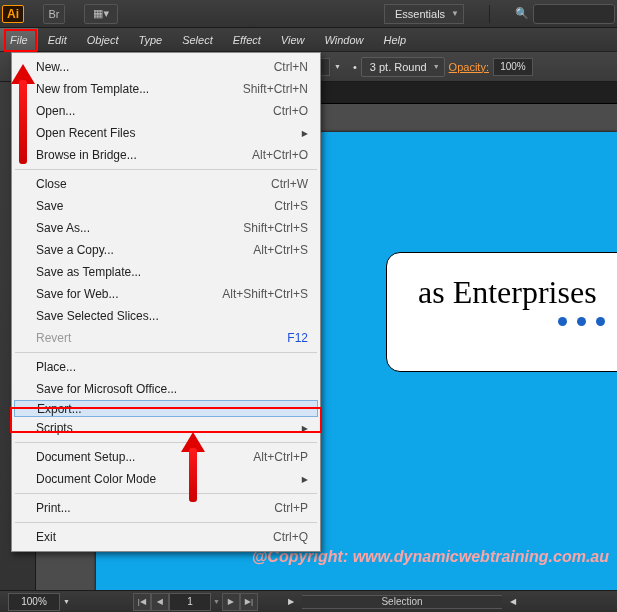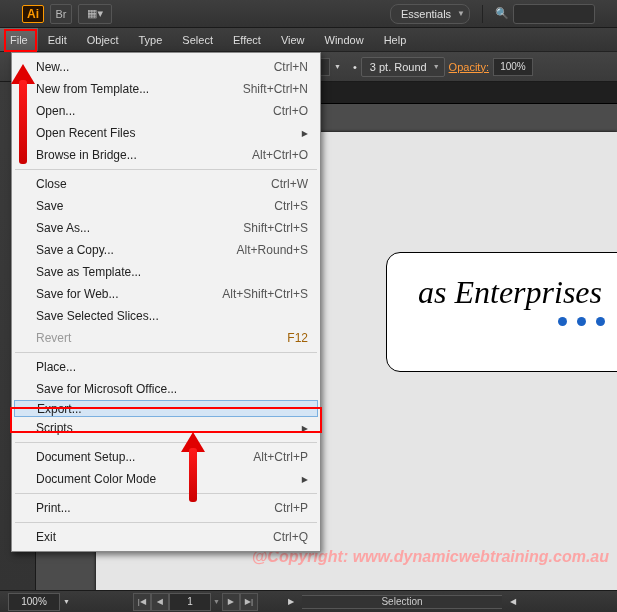--- a/index.html
+++ b/index.html
@@ -11,22 +11,22 @@
     color: #d8d8d8;
     position: relative;
     overflow: hidden;
   }
   .topbar {
     height: 28px;
     background: linear-gradient(#3e3e3e,#323232);
     border-bottom: 1px solid #1a1a1a;
     display: flex;
     align-items: center;
-    padding: 0 22px;
-    gap: 6px;
+    padding: 0 2px;
+    gap: 19px;
   }
   .ai-logo {
     width: 22px; height: 18px;
     background: #2a1400;
     border: 1px solid #ff9a00;
     border-radius: 2px;
     display: flex; align-items: center; justify-content: center;
     color: #ff9a00;
     font-weight: bold;
     font-size: 12px;
@@ -38,21 +38,21 @@
     border: 1px solid #555;
     border-radius: 2px;
     display:flex;align-items:center;justify-content:center;
     color:#bbb;
   }
   .workspace-switch {
     margin-left: auto;
     display: flex; align-items: center;
     background: #3a3a3a;
     border: 1px solid #555;
-    border-radius: 8px;
+    border-radius: 0;
     height: 20px;
     padding: 0 4px 0 10px;
     color: #e0e0e0;
     font-size: 11px;
     gap: 6px;
   }
   .workspace-switch .arrow { font-size: 8px; color:#aaa;}
   .divider-v { width:1px; height:18px; background:#222; margin:0 6px;}
   .search-area {
     display:flex; align-items:center; gap:4px;
@@ -65,20 +65,21 @@
     border:1px solid #555;
     border-radius:3px;
   }
   .menubar {
     height: 24px;
     background: linear-gradient(#3e3e3e,#333);
     display: flex;
     align-items: flex-end;
     border-bottom: 1px solid #222;
     position: relative;
+    font-style: italic;
   }
   .menu-item {
     padding: 0 10px;
     display:flex;align-items:center;
     color:#ddd;
     cursor: default;
     height:100%;
   }
   .menu-item.active {
     background: linear-gradient(#6a6a6a,#555);
@@ -136,23 +137,22 @@
     position:absolute;
     left:0; top:82px; bottom:22px;
     width:36px;
     background: linear-gradient(#3b3b3b,#333);
     border-right:1px solid #1a1a1a;
   }
   .artboard {
     position:absolute;
     left:60px; right:0; top:28px;
     height: 460px;
-    background:#e5e5e5;
+    background:#0ea5e9;
     box-shadow: 0 0 3px #000;
-    font-style: italic;
   }
   .logo-box {
     position:absolute;
     left:290px; top:120px;
     width:270px; height:120px;
     border:1px solid #000;
     border-radius:14px;
     background:#fff;
   }
   .logo-text {
@@ -229,21 +229,21 @@
     height:22px;
     padding: 0 10px 0 22px;
     position:relative;
   }
   .mi.disabled { color:#999; }
   .mi .shortcut {
     margin-left:auto;
     color:#555;
     font-size:12px;
   }
-  .mi.disabled .shortcut{color:#a16207;}
+  .mi.disabled .shortcut{color:#1d4ed8;}
   .mi.hassub::after{
     content:"▶";
     position:absolute; right:10px;
     font-size:8px; color:#444;
   }
   .mi.highlight{
     background:#d5e5f5;
     border:1px solid #7bb0e0;
     height:17px;
   }
@@ -388,21 +388,21 @@
     <div class="mi">
       <span>Save</span>
       <span class="shortcut">Ctrl+S</span>
     </div>
     <div class="mi">
       <span>Save As...</span>
       <span class="shortcut">Shift+Ctrl+S</span>
     </div>
     <div class="mi">
       <span>Save a Copy...</span>
-      <span class="shortcut">Alt+Round+S</span>
+      <span class="shortcut">Alt+Ctrl+S</span>
     </div>
     <div class="mi">
       <span>Save as Template...</span>
     </div>
     <div class="mi">
       <span>Save for Web...</span>
       <span class="shortcut">Alt+Shift+Ctrl+S</span>
     </div>
     <div class="mi">
       <span>Save Selected Slices...</span>

